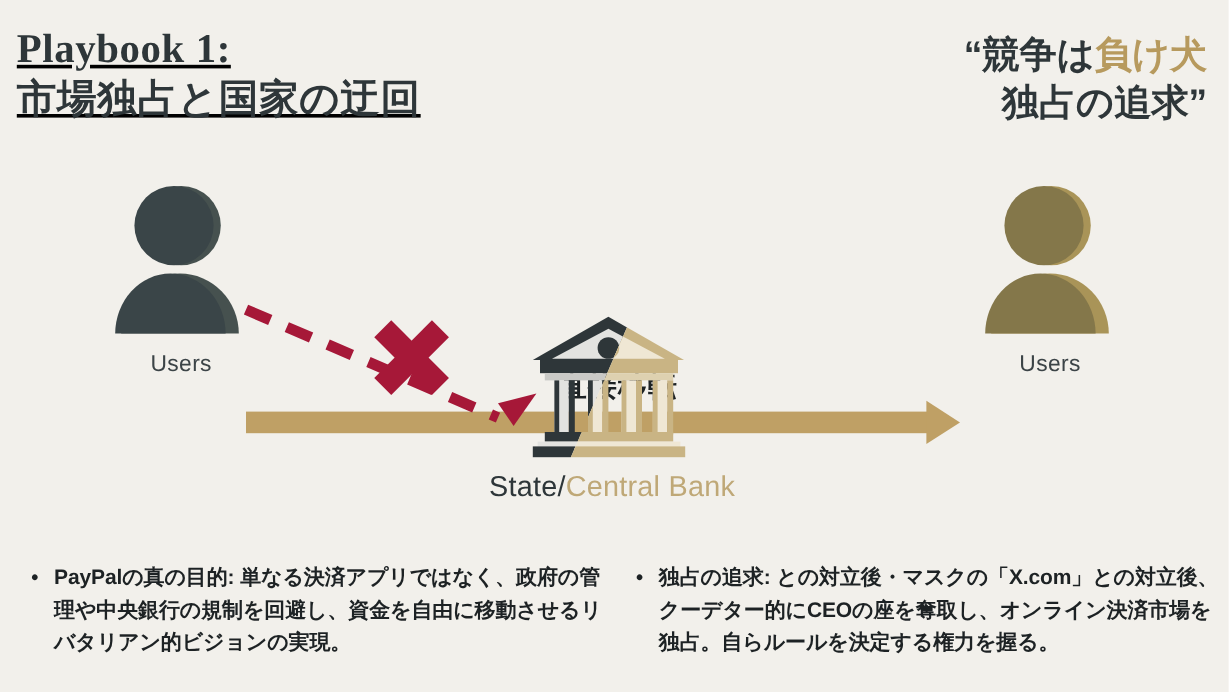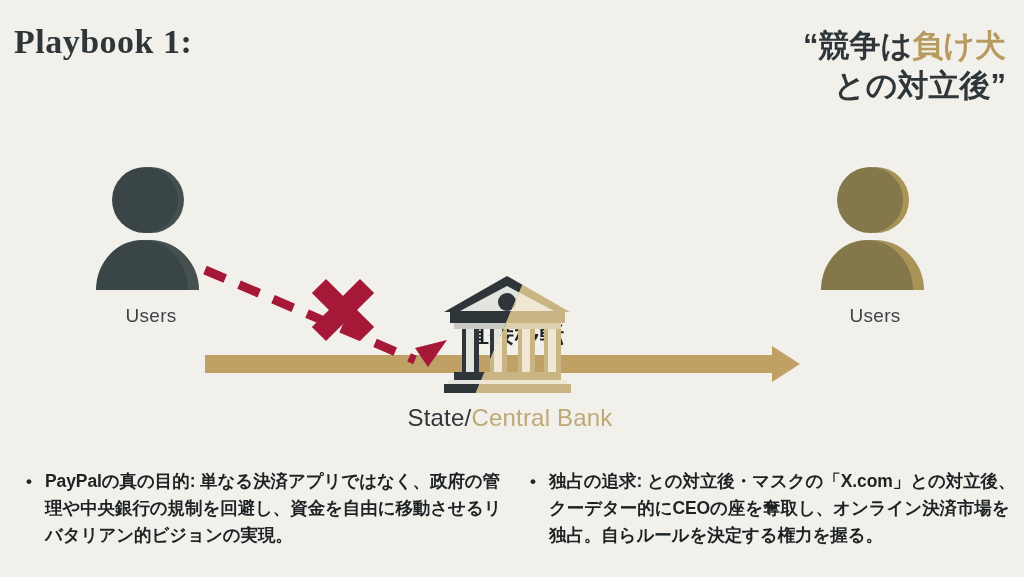--- a/index.html
+++ b/index.html
@@ -16,20 +16,21 @@
     font-family: "Liberation Sans", "DejaVu Sans", sans-serif;
     -webkit-font-smoothing: antialiased;
   }
 
   
   #title-block {
     position: absolute;
     left: 14px;
     top: 22px;
     width: 520px;
+    text-decoration: underline;
   }
   #title-line1 {
     font-family: "Liberation Serif", "DejaVu Serif", serif;
     font-weight: bold;
     font-size: 34px;
     line-height: 40px;
     color: #2E3639;
     letter-spacing: 0.5px;
   }
   #title-line2 {
@@ -53,21 +54,21 @@
     line-height: 40px;
     color: #2E3639;
     letter-spacing: 0px;
   }
   .quote-hl { color: #B79A5E; text-align: right; }
 
   
   #diagram {
     position: absolute;
     left: 0;
-    top: 150px;
+    top: 138px;
     width: 1024px;
     height: 300px;
   }
 
   
   .person {
     position: absolute;
     width: 110px;
     height: 130px;
   }
@@ -164,25 +165,26 @@
     text-indent: 0;
   }
 </style>
 </head>
 <body>
 
 <div id="slide">
 
   <div id="title-block">
     <div id="title-line1">Playbook 1:</div>
+    <div id="title-line2">市場独占と国家の迂回</div>
   </div>
 
   <div id="quote-block">
     <div><span>“競争は</span><span class="quote-hl">負け犬</span></div>
-    <div>との対立後”</div>
+    <div>独占の追求”</div>
   </div>
 
   <div id="diagram">
 
     <div class="person" id="person-left">
       <svg viewBox="0 0 110 130" width="110" height="130">
         <ellipse cx="56" cy="38" rx="33" ry="33" fill="#46514F"></ellipse>
         <ellipse cx="50" cy="38" rx="33" ry="33" fill="#3A4548"></ellipse>
         <path d="M6 128 A49 50 0 0 1 104 128 Z" fill="#46514F"></path>
         <path d="M1 128 A46 50 0 0 1 93 128 Z" fill="#3A4548"></path>

